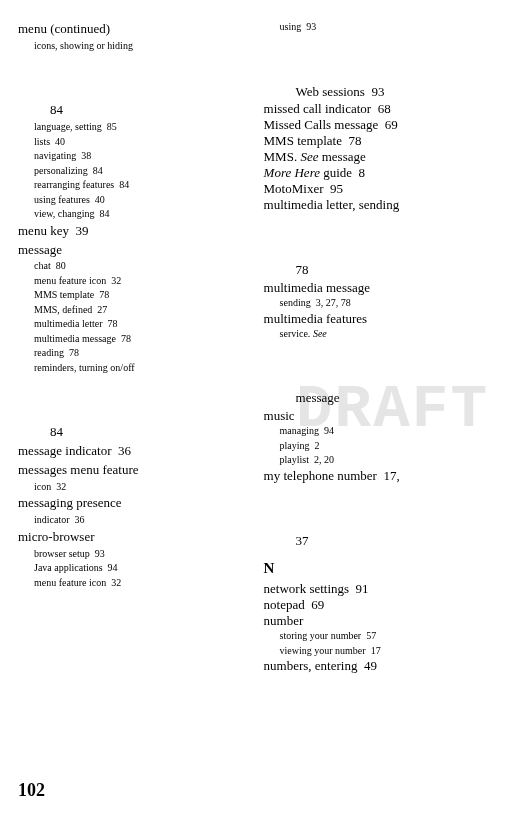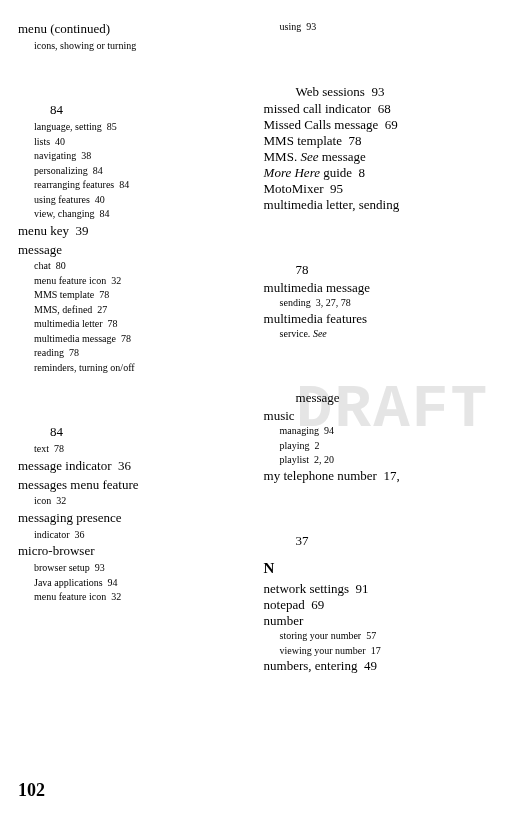--- a/index.html
+++ b/index.html
@@ -100,21 +100,21 @@
 <body>
 
 <div class="page-container">
   <div class="draft-watermark">DRAFT</div>
 
   <div class="content-wrapper">
 
     <div class="left-column">
       <div class="index-entry">
         <div class="entry-main">menu (continued)</div>
-        <div class="entry-sub">icons, showing or turning</div>
+        <div class="entry-sub">icons, showing or hiding</div>
         <div class="entry-sub2">84</div>
         <div class="entry-sub">language, setting&nbsp; 85</div>
         <div class="entry-sub">lists&nbsp; 40</div>
         <div class="entry-sub">navigating&nbsp; 38</div>
         <div class="entry-sub">personalizing&nbsp; 84</div>
         <div class="entry-sub">rearranging features&nbsp; 84</div>
         <div class="entry-sub">using features&nbsp; 40</div>
         <div class="entry-sub">view, changing&nbsp; 84</div>
       </div>
       <div class="index-entry">
@@ -124,21 +124,20 @@
         <div class="entry-main">message</div>
         <div class="entry-sub">chat&nbsp; 80</div>
         <div class="entry-sub">menu feature icon&nbsp; 32</div>
         <div class="entry-sub">MMS template&nbsp; 78</div>
         <div class="entry-sub">MMS, defined&nbsp; 27</div>
         <div class="entry-sub">multimedia letter&nbsp; 78</div>
         <div class="entry-sub">multimedia message&nbsp; 78</div>
         <div class="entry-sub">reading&nbsp; 78</div>
         <div class="entry-sub">reminders, turning on/off</div>
         <div class="entry-sub2">84</div>
-        <div class="entry-sub">text&nbsp; 78</div>
       </div>
       <div class="index-entry">
         <div class="entry-main">message indicator&nbsp; 36</div>
       </div>
       <div class="index-entry">
         <div class="entry-main">messages menu feature</div>
         <div class="entry-sub">icon&nbsp; 32</div>
       </div>
       <div class="index-entry">
         <div class="entry-main">messaging presence</div>

